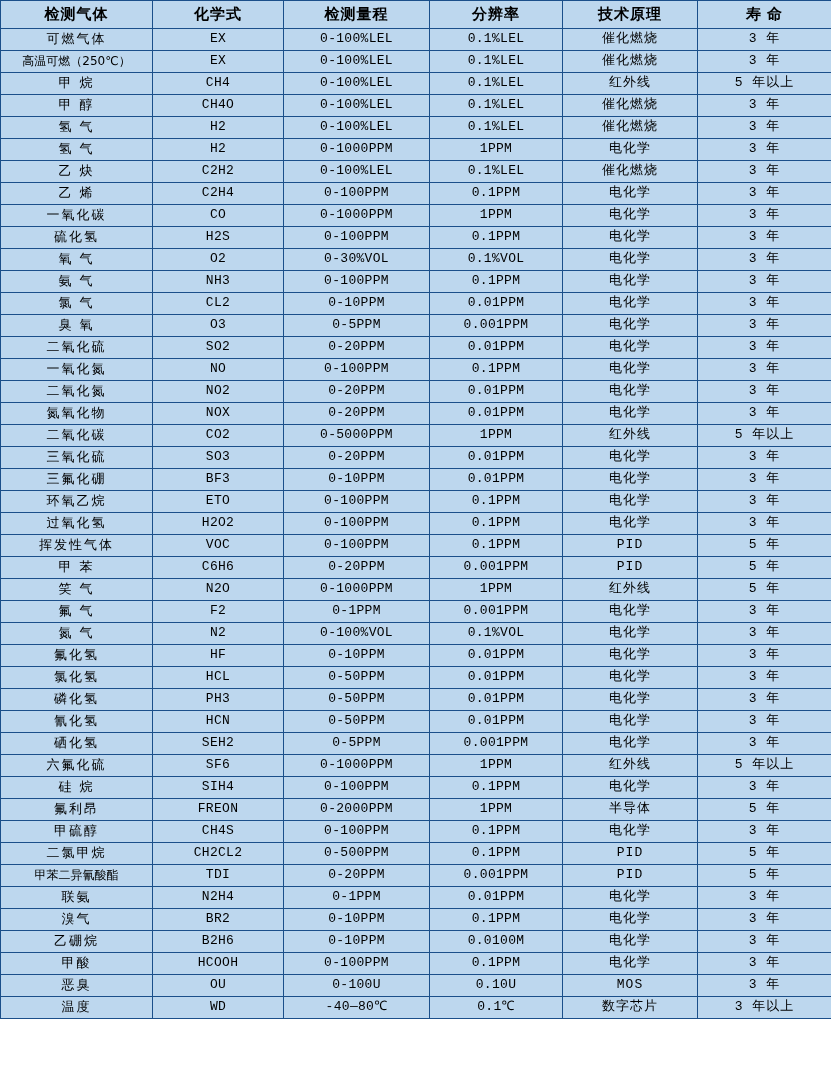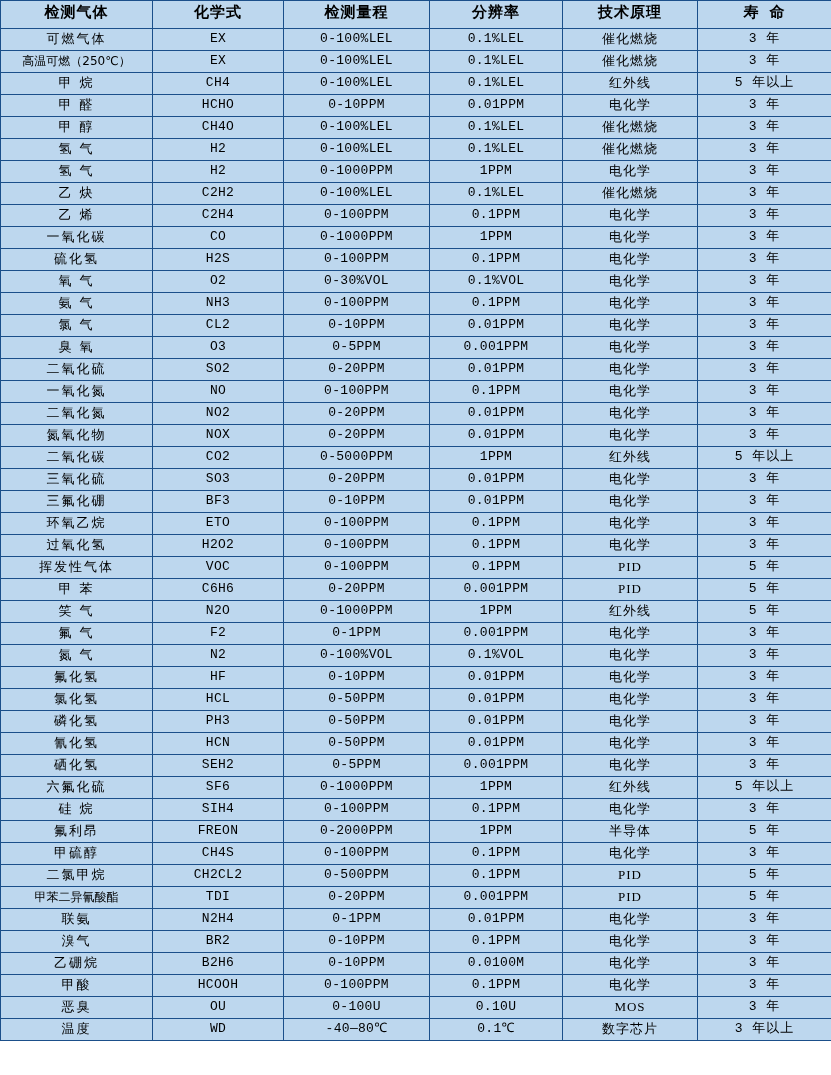--- a/index.html
+++ b/index.html
@@ -44,21 +44,21 @@
     white-space: nowrap;
     overflow: hidden;
   }
   table.gas-table thead th {
     height: 27px;
     font-size: 15px;
     font-weight: bold;
     letter-spacing: 1px;
   }
   td.cn, th.cn {
-    font-family: Liberation Mono, monospace;
+    font-family: Liberation Sans, sans-serif;
   }
   td.mono {
     font-family: "Liberation Mono", "DejaVu Sans Mono", monospace;
     font-size: 12px;
     letter-spacing: 0.3px;
   }
   td.name {
     font-family: "DejaVu Sans", "Liberation Sans", sans-serif;
     font-size: 13px;
     letter-spacing: 2px;
@@ -66,21 +66,21 @@
   td.name.tight {
     letter-spacing: 0px;
     font-size: 12px;
   }
   td.life {
     font-family: Liberation Mono, monospace;
     font-size: 12px;
     letter-spacing: 1px;
   }
   td.princ {
-    font-family: Liberation Serif, serif;
+    font-family: Liberation Mono, monospace;
     font-size: 12.5px;
     letter-spacing: 1px;
   }
 </style>
 </head>
 <body>
 
 <div id="sheet">
   <table class="gas-table">
     <colgroup>
@@ -120,28 +120,20 @@
         </tr>
         <tr>
           <td class="name">甲 烷</td>
           <td class="mono">CH4</td>
           <td class="mono">0-100%LEL</td>
           <td class="mono">0.1%LEL</td>
           <td class="princ">红外线</td>
           <td class="life">5 年以上</td>
         </tr>
         <tr>
-          <td class="name">甲 醛</td>
-          <td class="mono">HCHO</td>
-          <td class="mono">0-10PPM</td>
-          <td class="mono">0.01PPM</td>
-          <td class="princ">电化学</td>
-          <td class="life">3 年</td>
-        </tr>
-        <tr>
           <td class="name">甲 醇</td>
           <td class="mono">CH4O</td>
           <td class="mono">0-100%LEL</td>
           <td class="mono">0.1%LEL</td>
           <td class="princ">催化燃烧</td>
           <td class="life">3 年</td>
         </tr>
         <tr>
           <td class="name">氢 气</td>
           <td class="mono">H2</td>

